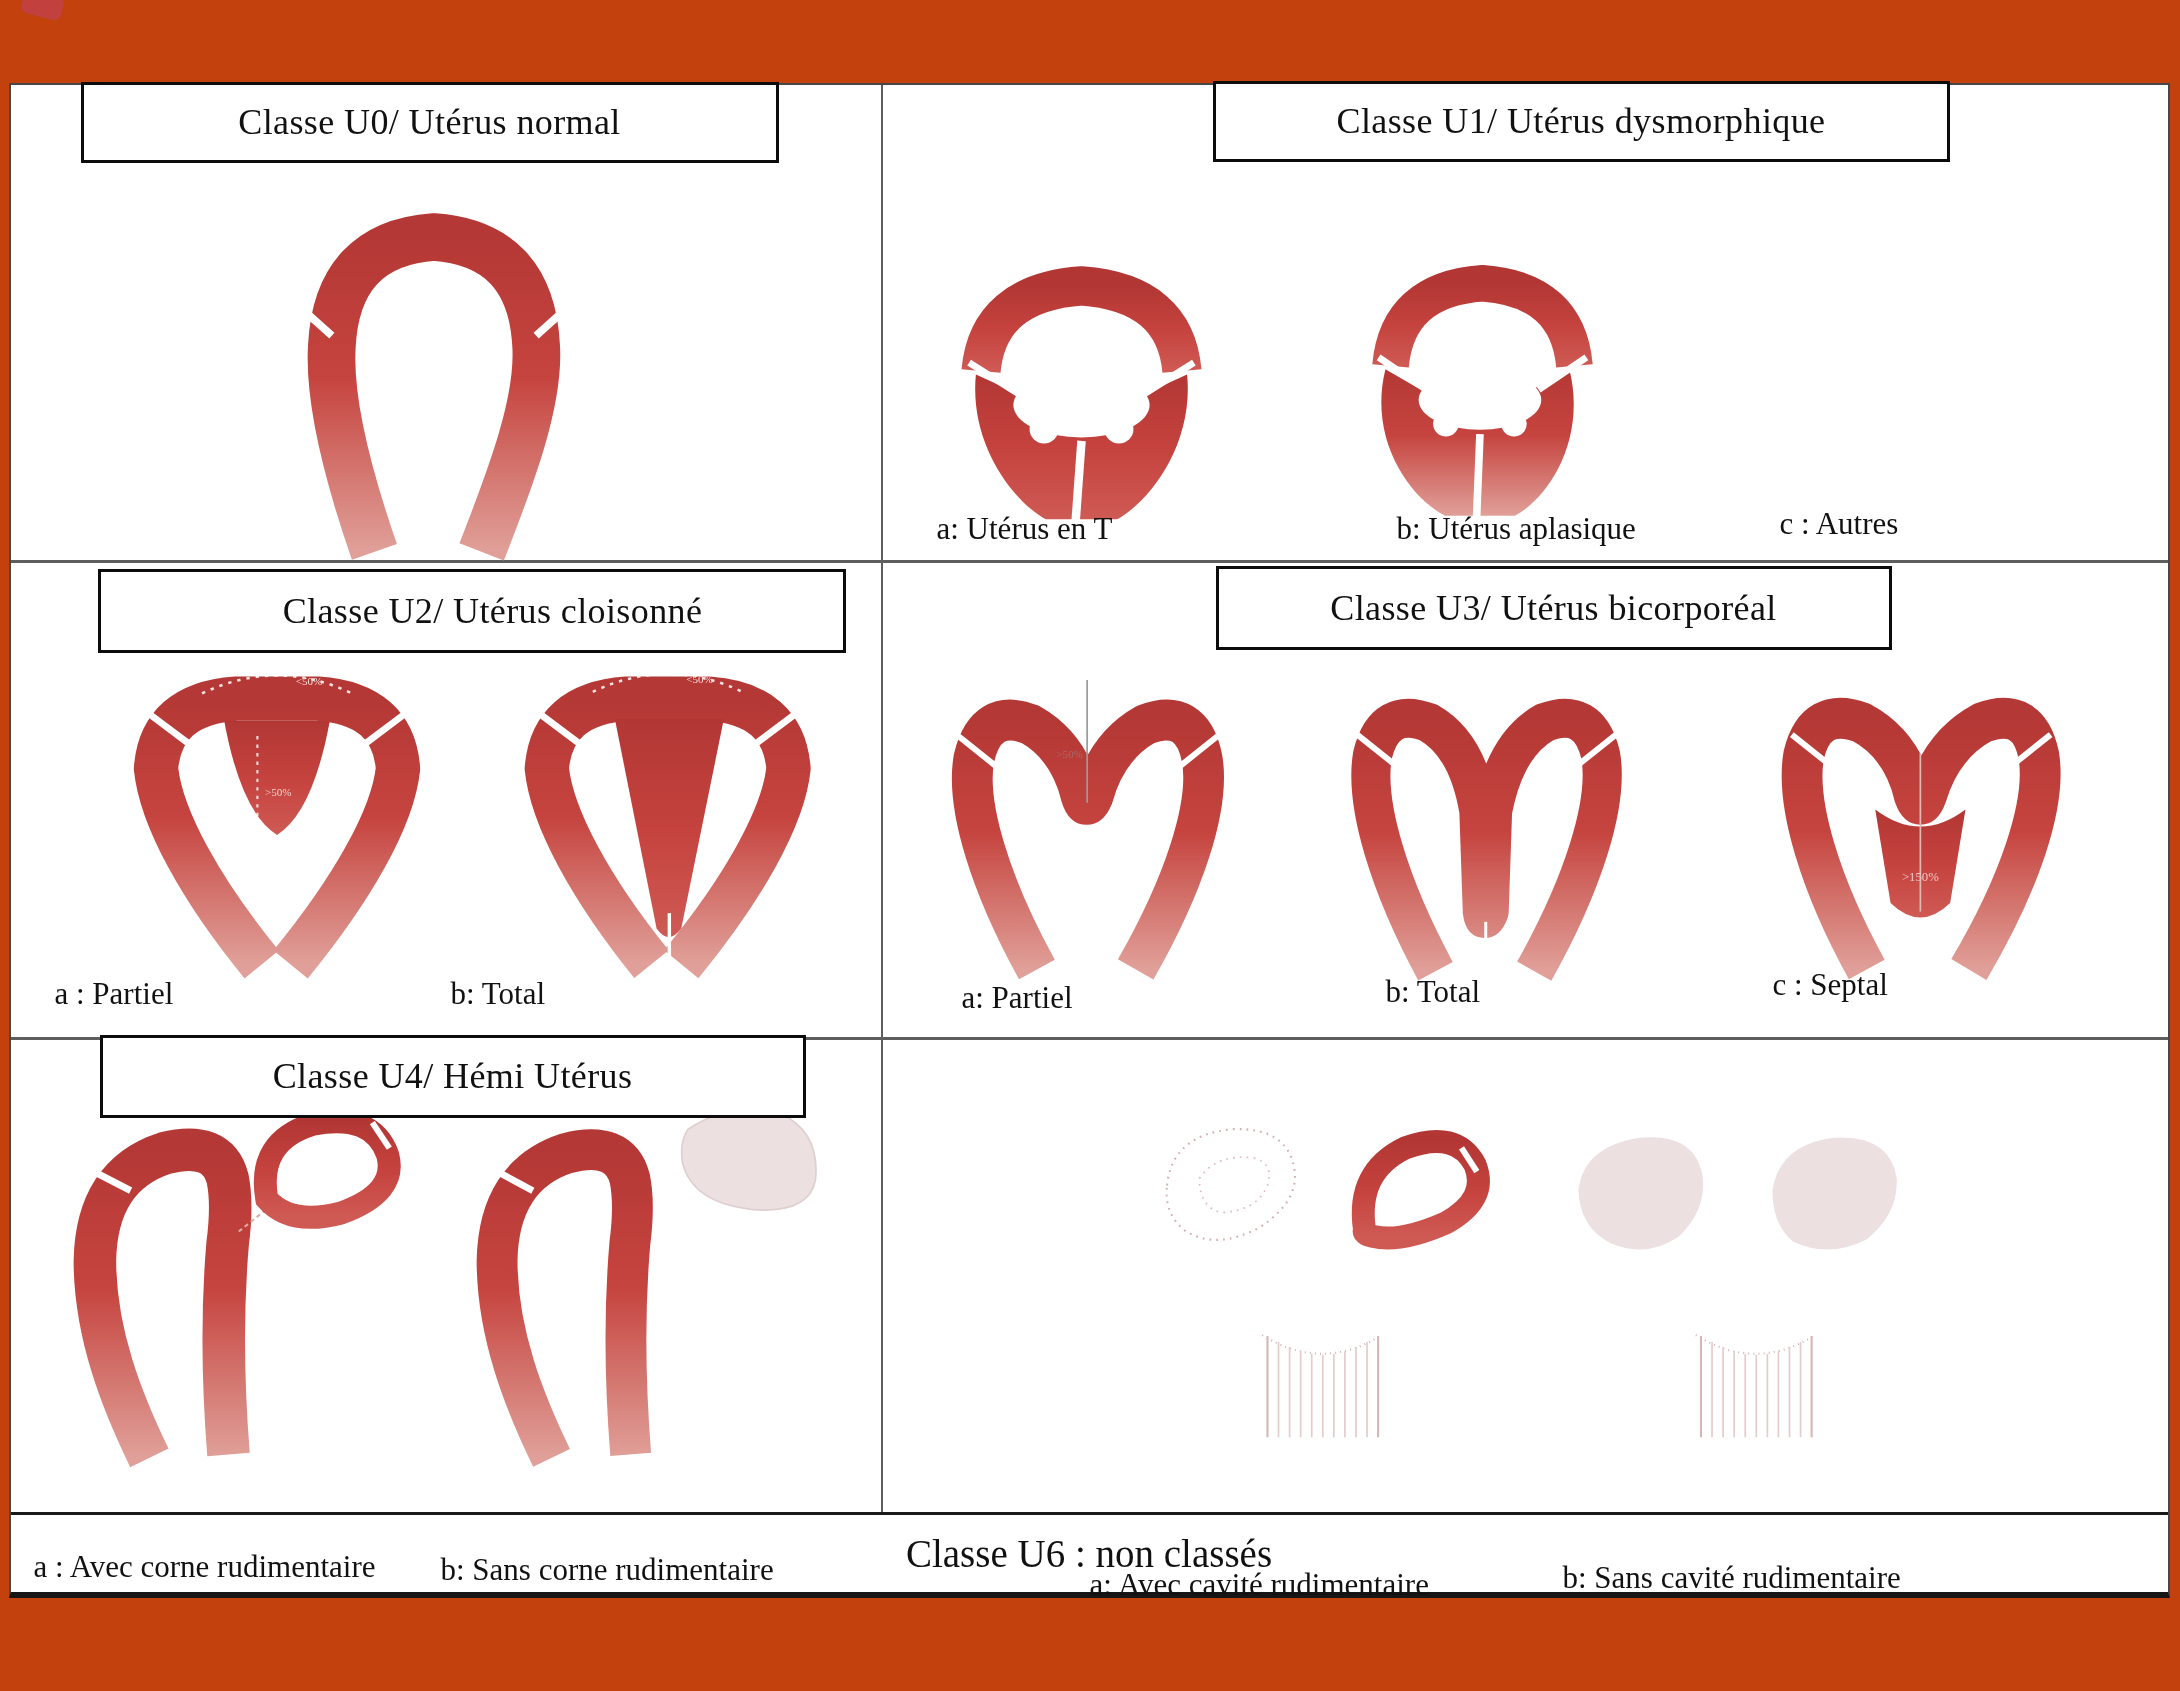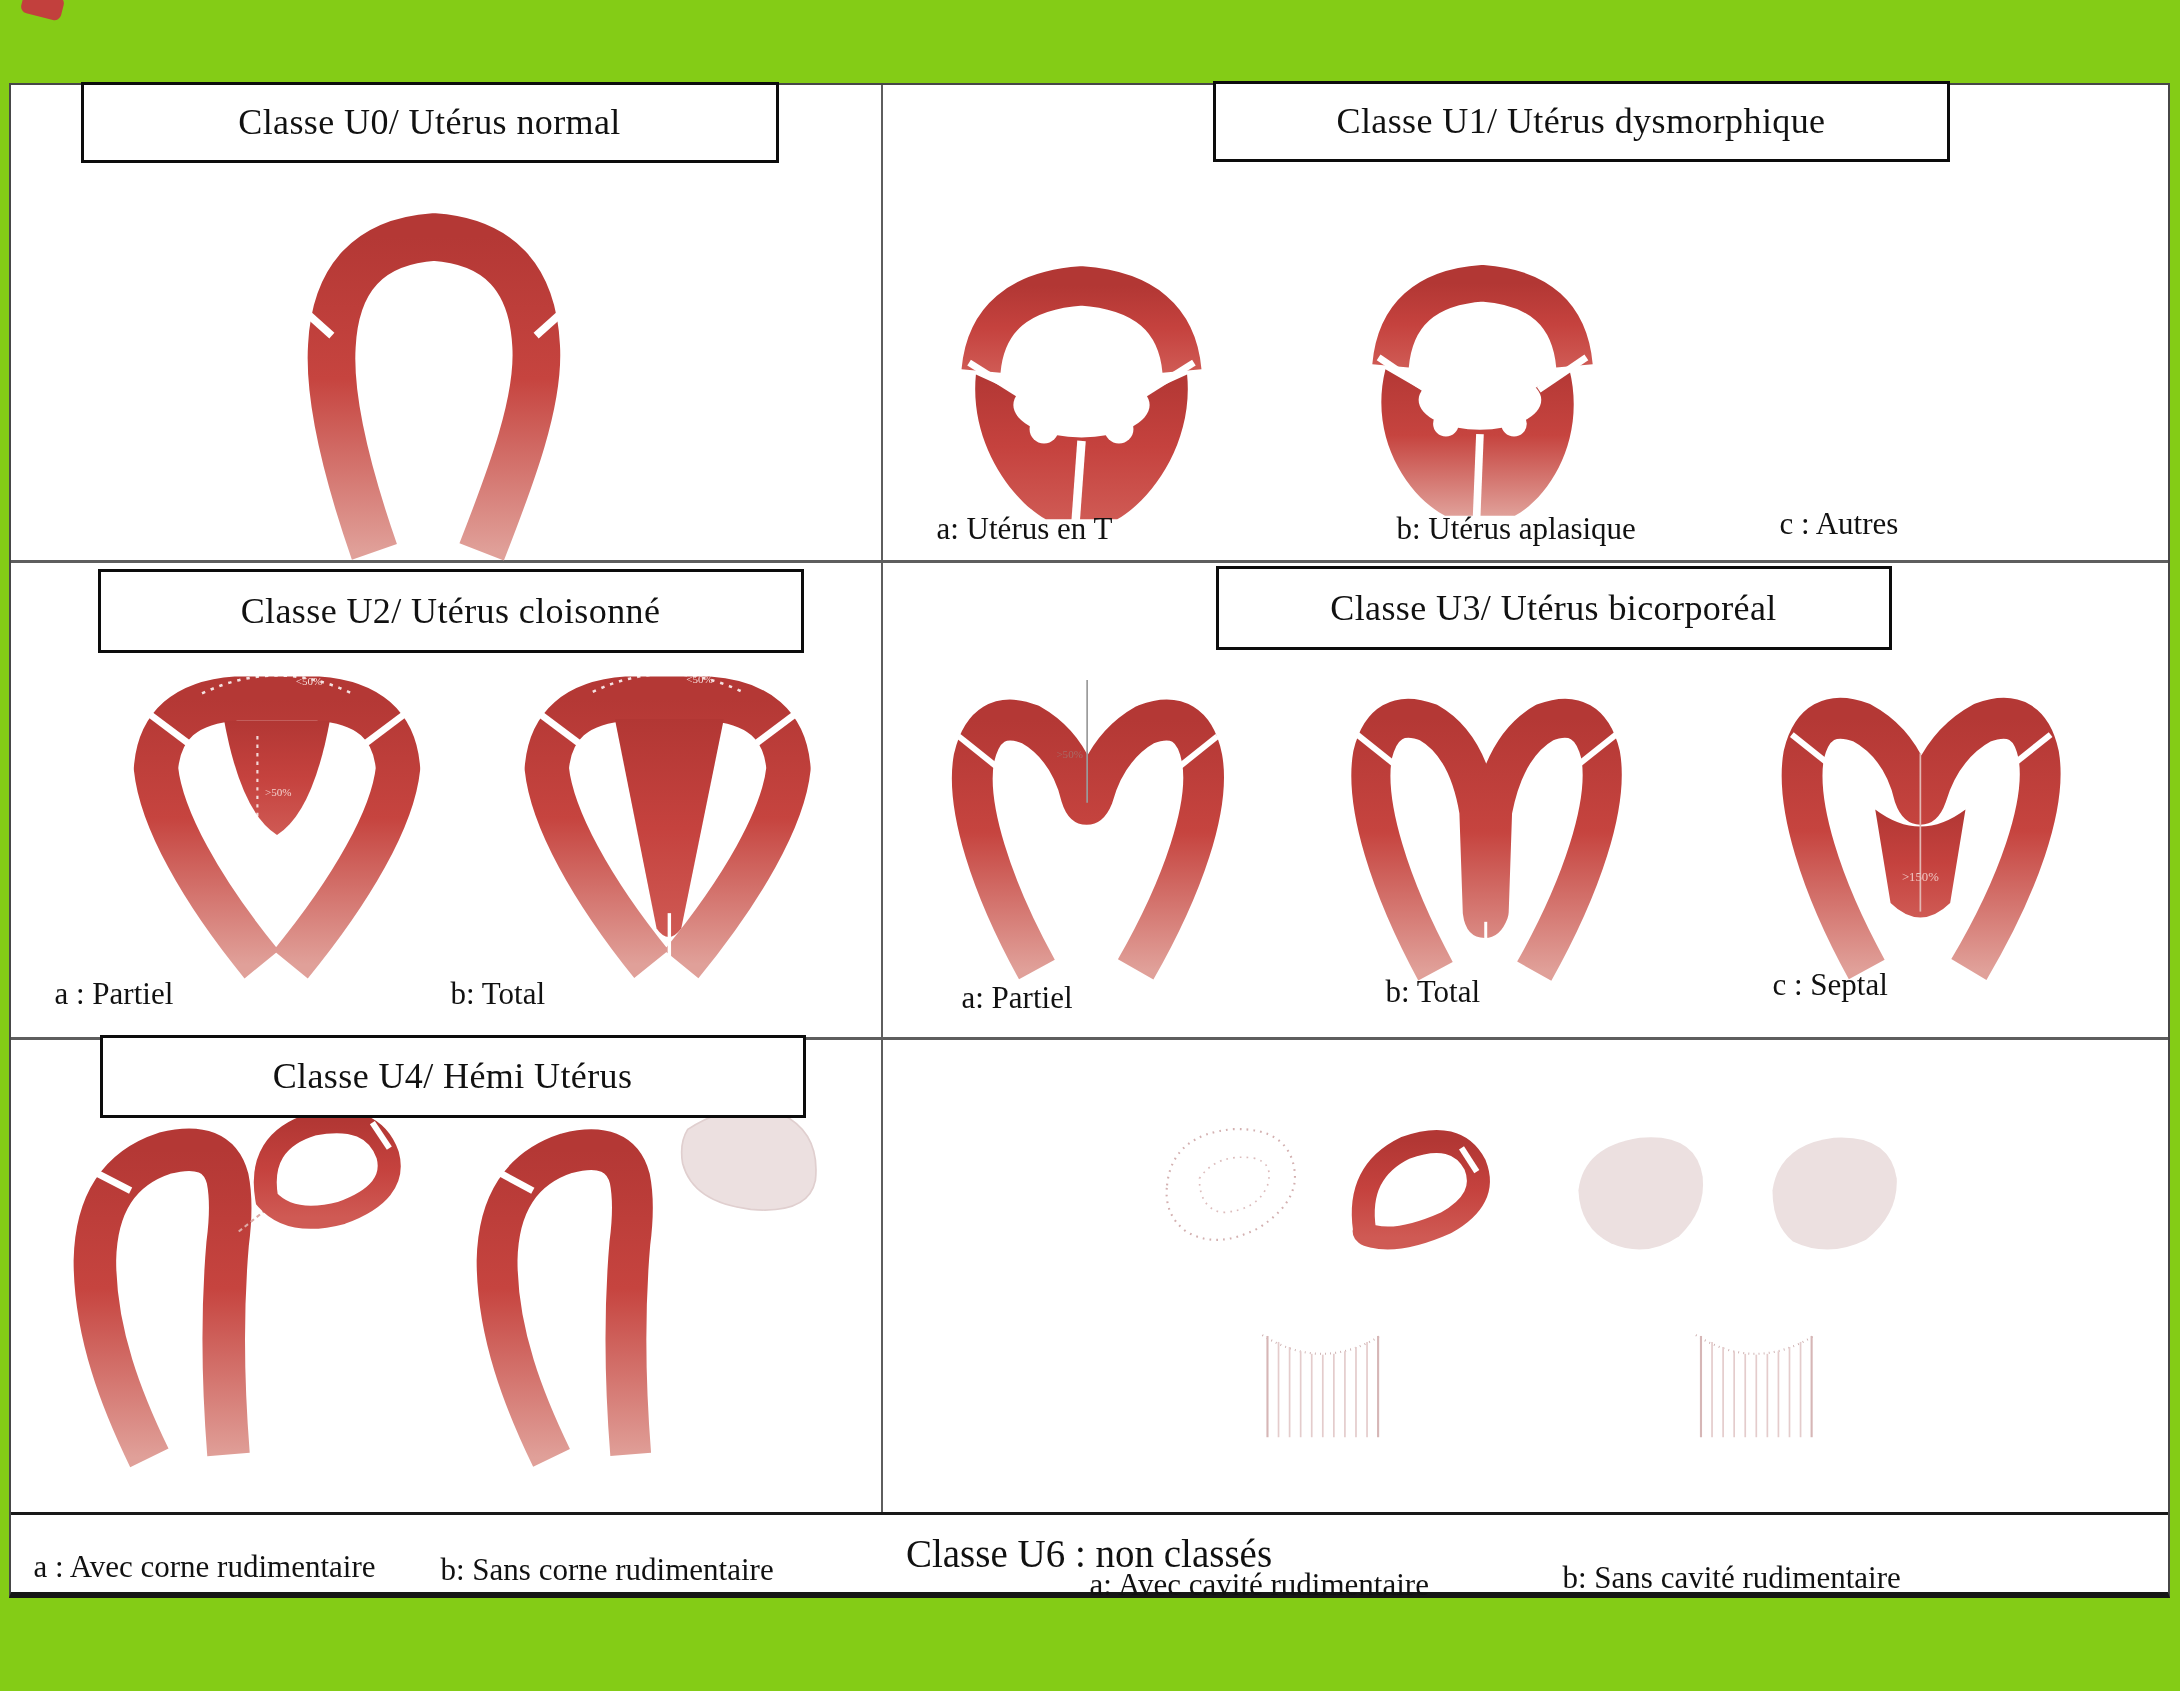--- a/index.html
+++ b/index.html
@@ -1,16 +1,16 @@
 <!DOCTYPE html>
 <html style="font-size:13.6px"><head>
 <meta charset="utf-8">
 <style>
   html,body{margin:0;padding:0;background:#ffffff;}
-  .page{position:relative;width:2181px;height:1692px;background:#84cc16;overflow:hidden;
+  .page{position:relative;width:2181px;height:1692px;background:#c2410c;overflow:hidden;
         font-family:"Liberation Serif","DejaVu Serif",serif;color:#111;}
   .tbl{position:absolute;left:8.5px;top:83px;width:2157px;height:1507px;
        border:2.6px solid #474747;border-bottom-width:6px;border-bottom-color:#161616;background:#fff;}
   .vline{position:absolute;left:870px;top:0;width:2.6px;height:1429px;background:#5e5e5e;}
   .hline{position:absolute;left:0;width:100%;height:2.6px;background:#5e5e5e;}
   .h1{top:475px;} .h2{top:952px;}
   .h3{top:1427px;height:3.4px;background:#181818;}
   .cell{position:absolute;}
   .titlebox{position:absolute;background:#fff;border:3.4px solid #0c0c0c;display:flex;
             align-items:center;justify-content:center;font-size:36px;letter-spacing:0.4px;z-index:5;}
@@ -91,21 +91,21 @@
 
       <div class="lbl" style="left:54px;top:426px;width:341px;">
         <span>a: Utérus en T</span></div>
       <div class="lbl" style="left:514px;top:426px;width:341px;">
         <span>b: Utérus aplasique</span></div>
       <div class="lbl" style="left:897px;top:421px;width:324px;">
         <span>c : Autres</span></div>
     </div>
 
     <div class="cell" style="left:0;top:478px;width:870px;height:474px;">
-      <div class="titlebox" style="left:87px;top:6px;width:700px;height:78px;">
+      <div class="titlebox" style="left:87px;top:6px;width:700px;height:78px;padding-left:42px;">
         <span>Classe U2/ Utérus cloisonné</span>
       </div>
 
       <svg style="left:70px;top:69px;" width="392" height="341" viewBox="0 0 460 400">
         <path d="M 212,390 C 140,302 94,218 88,160 Q 94,84 182,78 L 278,78 Q 366,84 372,160 C 366,218 318,302 246,390" fill="none" stroke="url(#gbl)" stroke-width="52" stroke-linejoin="round"></path>
         <path d="M 168,104 L 292,104 Q 272,212 230,238 Q 188,212 168,104 Z" fill="url(#gb)"></path>
         <path d="M 142,72 Q 230,30 318,72" fill="none" stroke="rgba(255,255,255,0.85)" stroke-width="3" stroke-dasharray="4 7"></path>
         <text x="252" y="62" font-size="13" fill="#f6dcd9">&lt;50%</text>
         <path d="M 207,122 L 207,226" stroke="rgba(255,255,255,0.8)" stroke-width="2.5" stroke-dasharray="4 6"></path>
         <text x="216" y="192" font-size="13" fill="#f3cfcc">&gt;50%</text>

